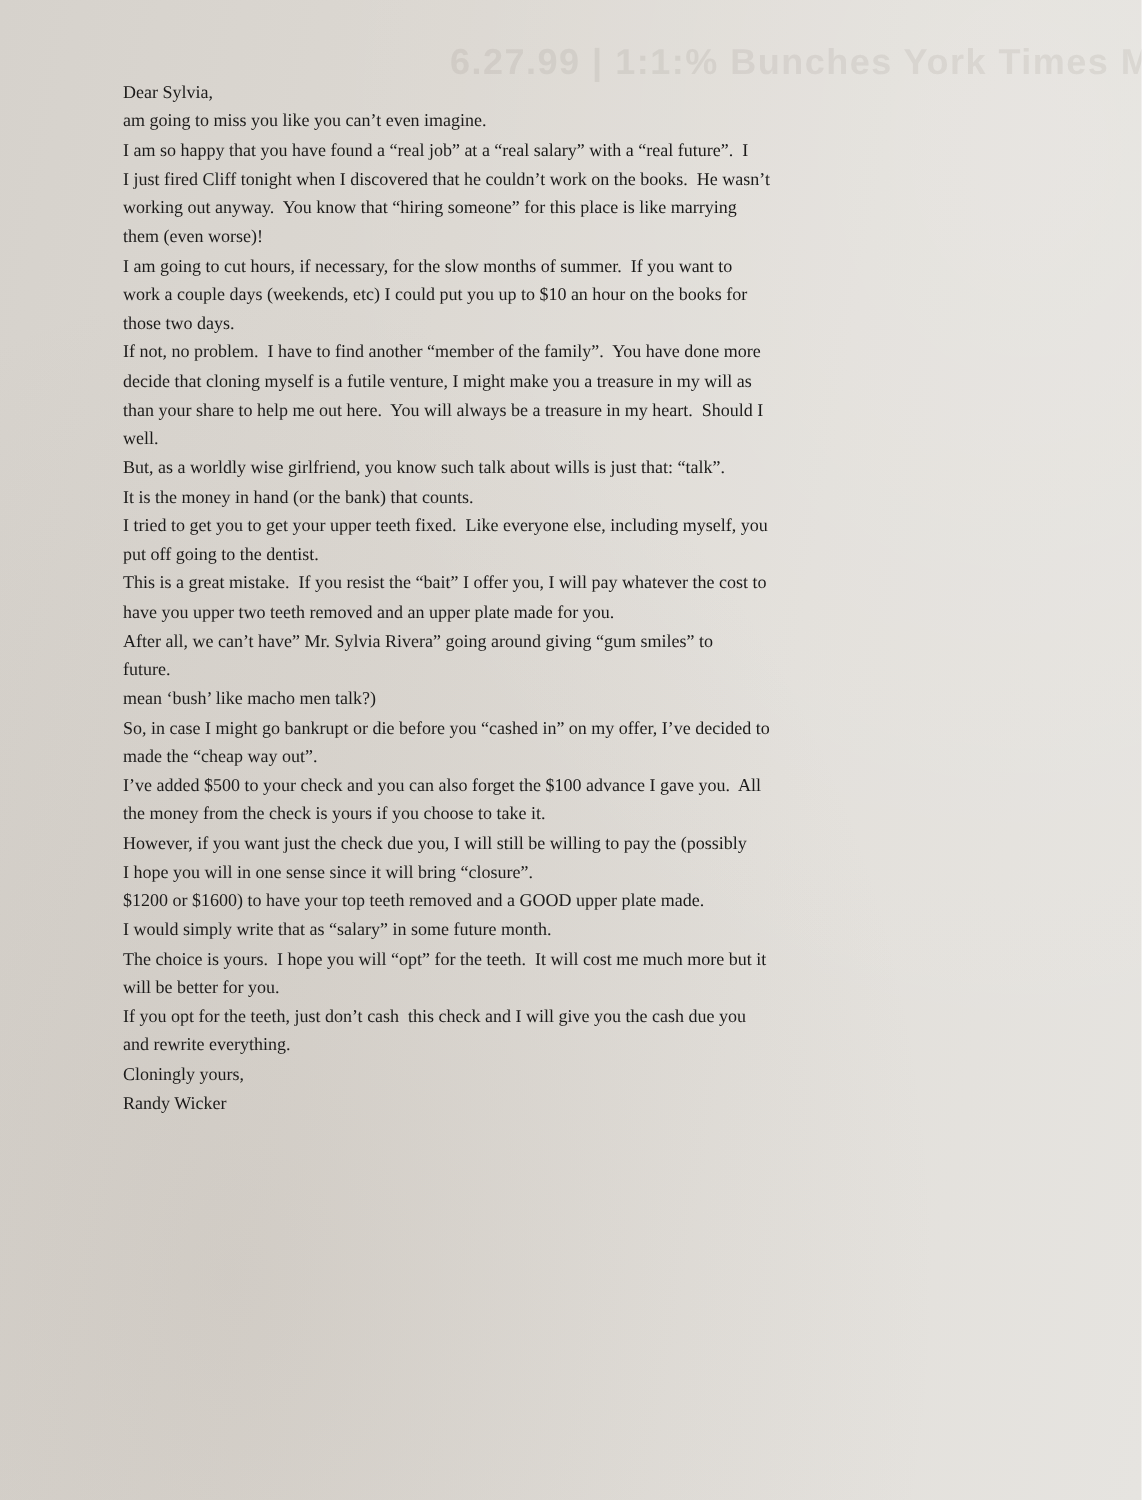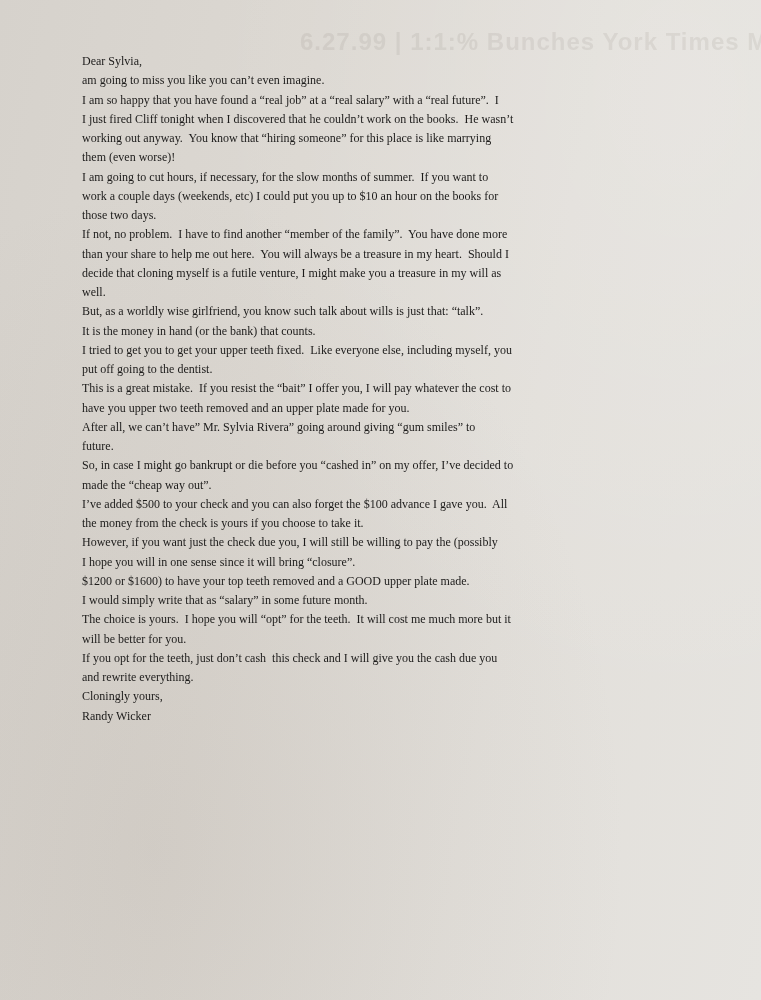--- a/index.html
+++ b/index.html
@@ -57,31 +57,32 @@
     <span class="line">Dear Sylvia,</span>
     <span class="line">am going to miss you like you can’t even imagine.</span>
     <span class="line">I am so happy that you have found a “real job” at a “real salary” with a “real future”.  I</span>
     <span class="line">I just fired Cliff tonight when I discovered that he couldn’t work on the books.  He wasn’t</span>
     <span class="line">working out anyway.  You know that “hiring someone” for this place is like marrying</span>
     <span class="line">them (even worse)!</span>
     <span class="line">I am going to cut hours, if necessary, for the slow months of summer.  If you want to</span>
     <span class="line">work a couple days (weekends, etc) I could put you up to $10 an hour on the books for</span>
     <span class="line">those two days.</span>
     <span class="line">If not, no problem.  I have to find another “member of the family”.  You have done more</span>
+    <span class="line">decide that cloning myself is a futile venture, I might make you a treasure in my will as</span>
     <span class="line">than your share to help me out here.  You will always be a treasure in my heart.  Should I</span>
-    <span class="line">decide that cloning myself is a futile venture, I might make you a treasure in my will as</span>
     <span class="line">well.</span>
     <span class="line">But, as a worldly wise girlfriend, you know such talk about wills is just that: “talk”.</span>
     <span class="line">It is the money in hand (or the bank) that counts.</span>
     <span class="line">I tried to get you to get your upper teeth fixed.  Like everyone else, including myself, you</span>
     <span class="line">put off going to the dentist.</span>
     <span class="line">This is a great mistake.  If you resist the “bait” I offer you, I will pay whatever the cost to</span>
     <span class="line">have you upper two teeth removed and an upper plate made for you.</span>
     <span class="line">After all, we can’t have” Mr. Sylvia Rivera” going around giving “gum smiles” to</span>
     <span class="line">future.</span>
+    <span class="line">mean ‘bush’ like macho men talk?)</span>
     <span class="line">So, in case I might go bankrupt or die before you “cashed in” on my offer, I’ve decided to</span>
     <span class="line">made the “cheap way out”.</span>
     <span class="line">I’ve added $500 to your check and you can also forget the $100 advance I gave you.  All</span>
     <span class="line">the money from the check is yours if you choose to take it.</span>
     <span class="line">However, if you want just the check due you, I will still be willing to pay the (possibly</span>
     <span class="line">I hope you will in one sense since it will bring “closure”.</span>
     <span class="line">$1200 or $1600) to have your top teeth removed and a GOOD upper plate made.</span>
     <span class="line">I would simply write that as “salary” in some future month.</span>
     <span class="line">The choice is yours.  I hope you will “opt” for the teeth.  It will cost me much more but it</span>
     <span class="line">will be better for you.</span>

